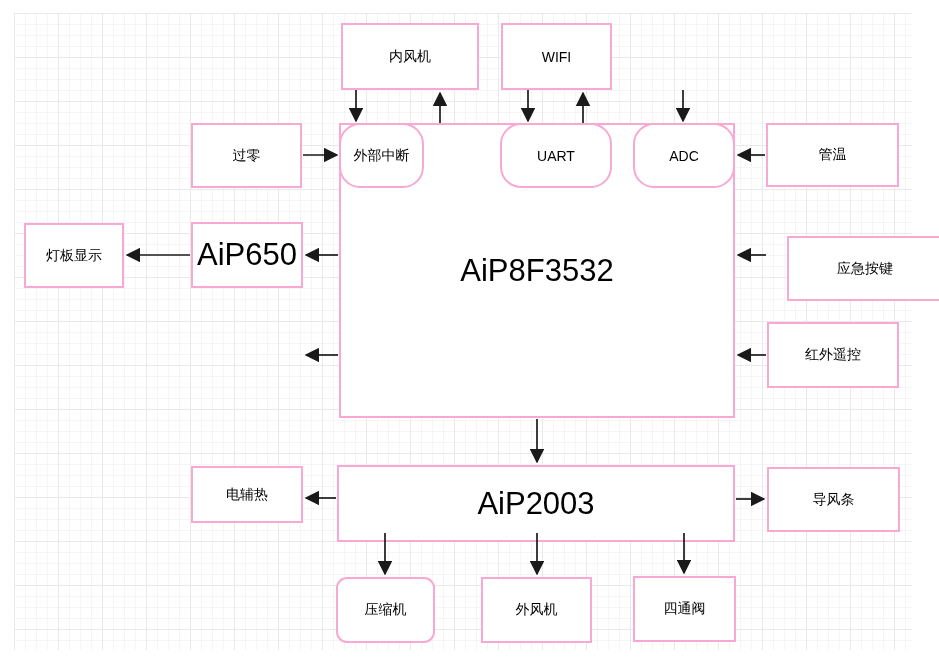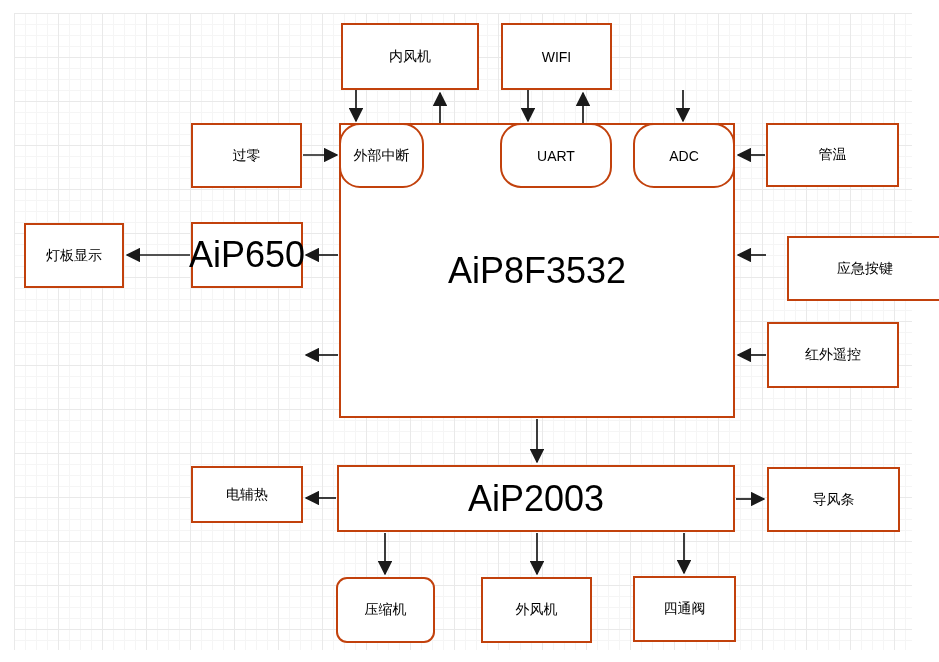--- a/index.html
+++ b/index.html
@@ -16,46 +16,46 @@
       linear-gradient(to right, #e9e9e9 1px, transparent 1px),
       linear-gradient(to bottom, #e9e9e9 1px, transparent 1px),
       linear-gradient(to right, #f5f5f5 1px, transparent 1px),
       linear-gradient(to bottom, #f5f5f5 1px, transparent 1px);
     background-size:44px 44px,44px 44px,11px 11px,11px 11px;
   }
   .node{
     position:absolute;
     box-sizing:border-box;
     background:#ffffff;
-    border:2px solid #c2410c;
+    border:2px solid #f9a8d4;
     display:flex;align-items:center;justify-content:center;
     color:#000000;
     font-size:14px;
     text-align:center;
     z-index:2;
   }
-  .node.big{font-size:36px;}
+  .node.big{font-size:31px;}
   .node.main{z-index:1;}
   .node.sub{z-index:3;border-radius:21px;}
   
   #n-inner-fan      {left:341px;top:23px; width:138px;height:67px;}
   #n-wifi           {left:501px;top:23px; width:111px;height:67px;}
   #n-ambient-temp   {left:633px;top:23px; width:100px;height:67px;}
   #n-zero-cross     {left:191px;top:123px;width:111px;height:65px;}
   #n-main-mcu       {left:339px;top:123px;width:396px;height:295px;}
   #n-ext-interrupt  {left:339px;top:123px;width:85px; height:65px;}
   #n-uart           {left:500px;top:123px;width:112px;height:65px;}
   #n-adc            {left:633px;top:123px;width:102px;height:65px;}
   #n-pipe-temp      {left:766px;top:123px;width:133px;height:64px;}
   #n-light-board    {left:24px; top:223px;width:100px;height:65px;}
   #n-aip650         {left:191px;top:222px;width:112px;height:66px;}
   #n-emergency      {left:767px;top:236px;width:156px;height:65px;margin-left:20px;}
   #n-buzzer         {left:191px;top:323px;width:112px;height:65px;}
   #n-ir-remote      {left:767px;top:322px;width:132px;height:66px;}
-  #n-aip2003        {left:337px;top:465px;width:398px;height:67px;}
+  #n-aip2003        {left:337px;top:465px;width:398px;height:77px;}
   #n-aux-heat       {left:191px;top:466px;width:112px;height:57px;}
   #n-air-guide      {left:767px;top:467px;width:133px;height:65px;}
   #n-compressor     {left:336px;top:577px;width:99px; height:66px;border-radius:11px;}
   #n-outer-fan      {left:481px;top:577px;width:111px;height:66px;}
   #n-four-way-valve {left:633px;top:576px;width:103px;height:66px;}
   .edges{
     position:absolute;left:0;top:0;width:939px;height:662px;
     z-index:4;pointer-events:none;
   }
   .edges line{stroke:#1a1a1a;stroke-width:1.7;}

